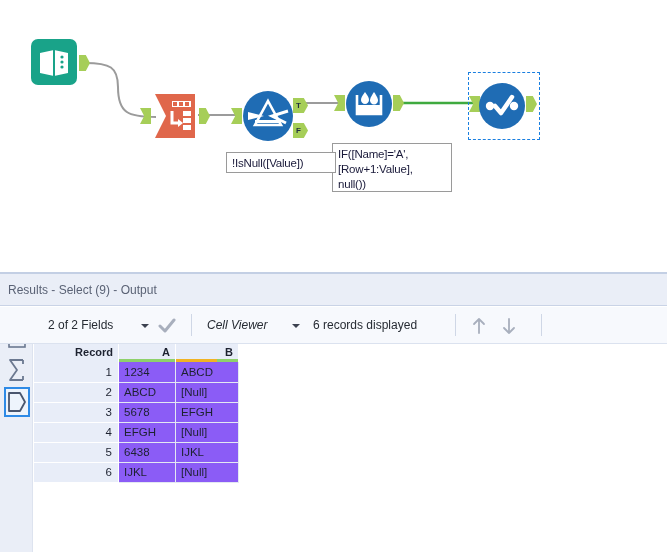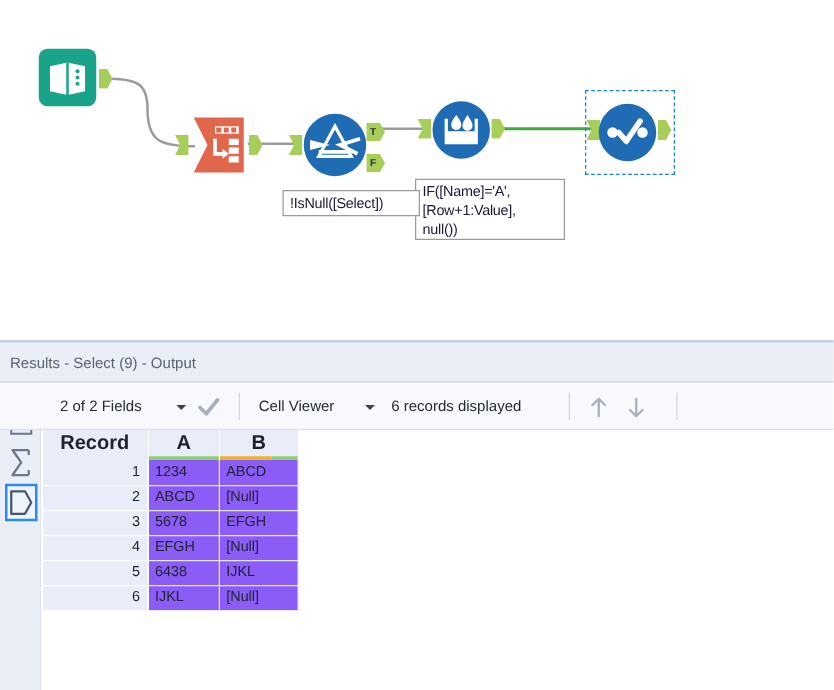--- a/index.html
+++ b/index.html
@@ -200,22 +200,22 @@
   table.data {
     border-collapse: collapse;
     table-layout: fixed;
     font-family: "Liberation Sans", sans-serif;
     font-size: 11.5px;
   }
   table.data th {
     background: #e8edf8;
     color: #1d2230;
     font-weight: bold;
-    font-size: 16px;
-    text-align: center;
+    font-size: 11px;
+    text-align: right;
     padding: 2px 5px 4px 5px;
     height: 18px;
     border-right: 1px solid #ffffff;
     border-bottom: none;
     position: relative;
     box-sizing: border-box;
   }
   table.data th.rec {
     border-right: 1px solid #ffffff;
   }
@@ -331,21 +331,21 @@
     <div class="anchor in" style="left:-9px; top:14px;"></div>
     <svg class="node-icon" width="48" height="48" viewBox="0 0 48 48">
       <circle cx="24" cy="24" r="23" fill="#1f6cb4"></circle>
       <circle cx="12" cy="24" r="4.2" fill="#ffffff"></circle>
       <circle cx="36" cy="24" r="4.2" fill="#ffffff"></circle>
       <path d="M17 24 L23 31 L34 15" fill="none" stroke="#ffffff" stroke-width="4.5" stroke-linecap="round" stroke-linejoin="round"></path>
     </svg>
     <div class="anchor out" style="left:48px; top:14px;"></div>
   </div>
 
-  <div class="annotation" style="left:226px; top:152px; width:110px; height:21px; z-index:4;">!IsNull([Select])</div>
+  <div class="annotation" style="left:226px; top:152px; width:110px; height:21px; z-index:4;">!IsNull([Value])</div>
 
   <div class="annotation" style="left:332px; top:143px; width:120px; height:49px; z-index:3;">IF([Name]='A',
 [Row+1:Value],
 null())</div>
 
 </div>
 
 <div id="results">
 
   <div id="results-titlebar">
@@ -380,21 +380,21 @@
   <div id="toolbar">
     <div class="tb-item" style="left:48px;">2 of 2 Fields</div>
     <div class="tb-caret" style="left:141px;"></div>
 
     <svg style="position:absolute; left:158px; top:11px;" width="18" height="16" viewBox="0 0 18 16">
       <path d="M2 8 L7 13 L16 2" fill="none" stroke="#a8afbd" stroke-width="3" stroke-linecap="round" stroke-linejoin="round"></path>
     </svg>
 
     <div class="tb-sep" style="left:191px;"></div>
 
-    <div class="tb-item" style="left:207px;">Cell Viewer</div>
+    <div class="tb-item" style="left:207px;font-style:italic;">Cell Viewer</div>
     <div class="tb-caret" style="left:292px;"></div>
 
     <div class="tb-item" style="left:313px;">6 records displayed</div>
 
     <div class="tb-sep" style="left:455px;"></div>
 
     <svg style="position:absolute; left:470px; top:9px;" width="18" height="20" viewBox="0 0 18 20">
       <path d="M9 17 L9 3 M4 8 L9 3 L14 8" fill="none" stroke="#a8afbd" stroke-width="1.8" stroke-linecap="round" stroke-linejoin="round"></path>
     </svg>
     <svg style="position:absolute; left:500px; top:9px;" width="18" height="20" viewBox="0 0 18 20">

